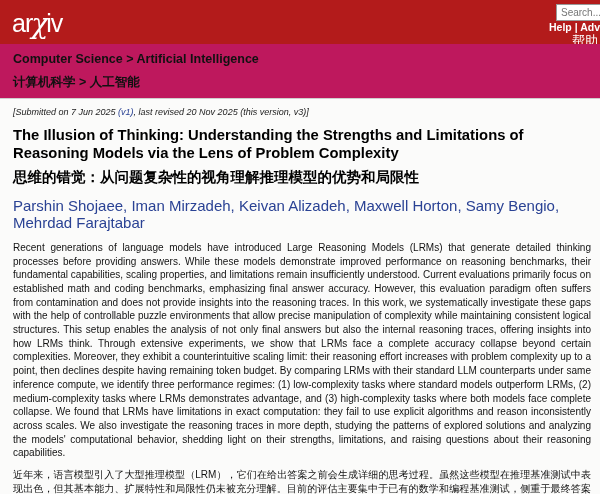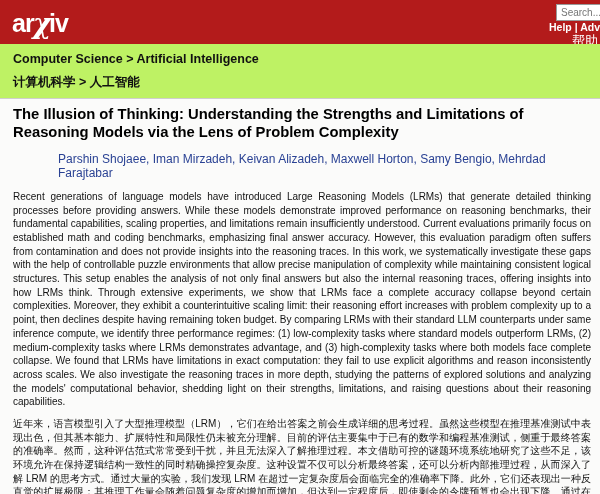--- a/index.html
+++ b/index.html
@@ -1,49 +1,49 @@
 <!DOCTYPE html>
 <html><head>
 <meta charset="utf-8">
 <style>
   * { margin:0; padding:0; box-sizing:border-box; }
   html,body { width:600px; height:494px; overflow:hidden; background:#fbfbfa;
     font-family:"Liberation Sans","DejaVu Sans",sans-serif; }
 
   
   .hdr { position:relative; width:600px; height:44px; background:#b31b1b; overflow:hidden; }
-  .logo { position:absolute; left:12px; top:6px; color:#fff; font-weight:bold;
+  .logo { position:absolute; left:12px; top:6px; color:#fff; font-weight:normal;
     font-size:25px; letter-spacing:-1px; cursor:pointer; }
   .logo .chi { display:inline-block; font-size:28px; font-style:italic;
     transform:translateY(1px); margin:0 -1px; font-family:"DejaVu Serif",serif; }
   .crumb { position:absolute; left:84px; top:15px; color:#fff; font-weight:bold;
     font-size:12.5px; white-space:nowrap; }
   .search-box { position:absolute; left:556px; top:4px; width:72px; height:17px;
     border:1px solid #999; background:#fff; font-size:10px; padding:1px 4px;
     font-family:"Liberation Sans",sans-serif; }
   .hdr-links { position:absolute; left:549px; top:21px; color:#fff; font-size:10.5px;
     white-space:nowrap; font-weight:bold; }
   .hdr-links-zh { position:absolute; left:572px; top:32px; color:#fff; font-size:13px;
     font-weight:normal; }
 
   
-  .subject { width:600px; background:#bef264; border-bottom:1px solid #cfcfcd;
+  .subject { width:600px; background:#be185d; border-bottom:1px solid #cfcfcd;
     padding:8px 13px 7px 13px; }
   .subject .line { font-size:12.5px; font-weight:bold; color:#111; }
   .subject .line + .line { margin-top:8px; }
 
   
   .content { padding:6px 9px 0 13px; background:#fbfbfa; }
   .dates { font-size:9px; font-style:italic; color:#222; margin-top:2px; }
   .dates + .dates { margin-top:4px; }
   .dates .vlink { color:#2a4294; cursor:pointer; }
   .ttl-en { font-size:14.8px; font-weight:bold; color:#000; line-height:1.25;
-    max-width:578px; }
+    margin-top:9px; max-width:578px; }
   .ttl-zh { font-size:14.5px; font-weight:bold; color:#000; margin-top:5px; }
-  .authors { font-size:12px; color:#2a4294; margin-top:10px; cursor:pointer;margin-left:45px; }
+  .authors { font-size:15px; color:#2a4294; margin-top:10px; cursor:pointer; }
   .authors + .authors { margin-top:6px; }
   .abs { font-size:10px; line-height:1.37; color:#121212; text-align:justify;
     margin-top:10px; max-width:578px; }
   .abs + .abs { margin-top:8px; }
 </style>
 </head>
 <body>
 
 <div class="hdr">
   <div class="logo"><span>ar</span><span class="chi">χ</span><span>iv</span></div>
@@ -51,20 +51,22 @@
   <div class="hdr-links">Help | Advanced</div>
   <div class="hdr-links-zh">帮助</div>
 </div>
 
 <div class="subject">
   <div class="line">Computer Science &gt; Artificial Intelligence</div>
   <div class="line">计算机科学 &gt; 人工智能</div>
 </div>
 
 <div class="content">
+  <div class="dates"><span>[Submitted on 7 Jun 2025 </span><span class="vlink">(v1)</span><span>, last revised 20 Nov 2025 (this version, v3)]</span></div>
 
   <div class="ttl-en">The Illusion of Thinking: Understanding the Strengths and Limitations of Reasoning Models via the Lens of Problem Complexity</div>
+  <div class="ttl-zh">思维的错觉：从问题复杂性的视角理解推理模型的优势和局限性</div>
 
   <div class="authors">Parshin Shojaee, Iman Mirzadeh, Keivan Alizadeh, Maxwell Horton, Samy Bengio, Mehrdad Farajtabar</div>
 
   <div class="abs">Recent generations of language models have introduced Large Reasoning Models (LRMs) that generate detailed thinking processes before providing answers. While these models demonstrate improved performance on reasoning benchmarks, their fundamental capabilities, scaling properties, and limitations remain insufficiently understood. Current evaluations primarily focus on established math and coding benchmarks, emphasizing final answer accuracy. However, this evaluation paradigm often suffers from contamination and does not provide insights into the reasoning traces. In this work, we systematically investigate these gaps with the help of controllable puzzle environments that allow precise manipulation of complexity while maintaining consistent logical structures. This setup enables the analysis of not only final answers but also the internal reasoning traces, offering insights into how LRMs think. Through extensive experiments, we show that LRMs face a complete accuracy collapse beyond certain complexities. Moreover, they exhibit a counterintuitive scaling limit: their reasoning effort increases with problem complexity up to a point, then declines despite having remaining token budget. By comparing LRMs with their standard LLM counterparts under same inference compute, we identify three performance regimes: (1) low-complexity tasks where standard models outperform LRMs, (2) medium-complexity tasks where LRMs demonstrates advantage, and (3) high-complexity tasks where both models face complete collapse. We found that LRMs have limitations in exact computation: they fail to use explicit algorithms and reason inconsistently across scales. We also investigate the reasoning traces in more depth, studying the patterns of explored solutions and analyzing the models' computational behavior, shedding light on their strengths, limitations, and raising questions about their reasoning capabilities.</div>
   <div class="abs">近年来，语言模型引入了大型推理模型（LRM），它们在给出答案之前会生成详细的思考过程。虽然这些模型在推理基准测试中表现出色，但其基本能力、扩展特性和局限性仍未被充分理解。目前的评估主要集中于已有的数学和编程基准测试，侧重于最终答案的准确率。然而，这种评估范式常常受到干扰，并且无法深入了解推理过程。本文借助可控的谜题环境系统地研究了这些不足，该环境允许在保持逻辑结构一致性的同时精确操控复杂度。这种设置不仅可以分析最终答案，还可以分析内部推理过程，从而深入了解 LRM 的思考方式。通过大量的实验，我们发现 LRM 在超过一定复杂度后会面临完全的准确率下降。此外，它们还表现出一种反直觉的扩展极限：其推理工作量会随着问题复杂度的增加而增加，但达到一定程度后，即使剩余的令牌预算也会出现下降。通过在相同推理计算量下比较 LRM 和其对应的标准 LLM 模型，我们识别出三种性能区间：（1）低复杂度任务，标准模型优于 LRM；（2）中等复杂度任务，LRM 展现优势；（3）高复杂度任务，两种模型均完全失效。我们发现 LRM 在精确计算方面存在局限性：它们未能使用显式算法，并且在不同尺度下推理不一致。我们还深入研究了推理轨迹，研究了探索解决方案的模式，分析了模型的计算行为，揭示了它们的优势和局限性，并提出了关于它们推理能力的问题。</div>
 </div>
 
 </body></html>

